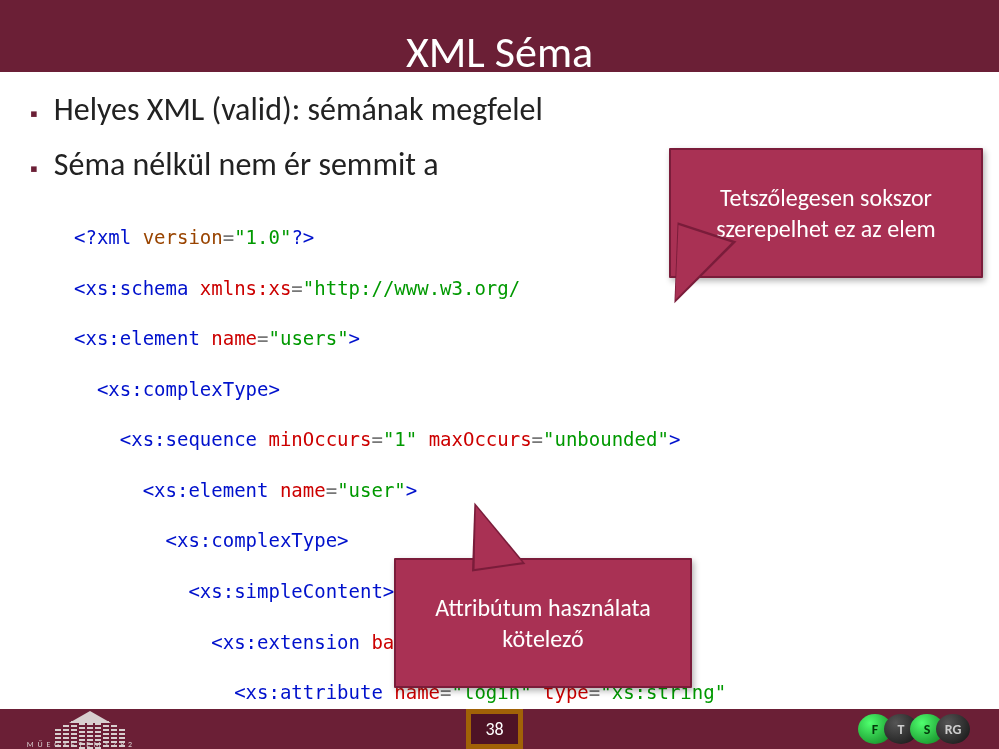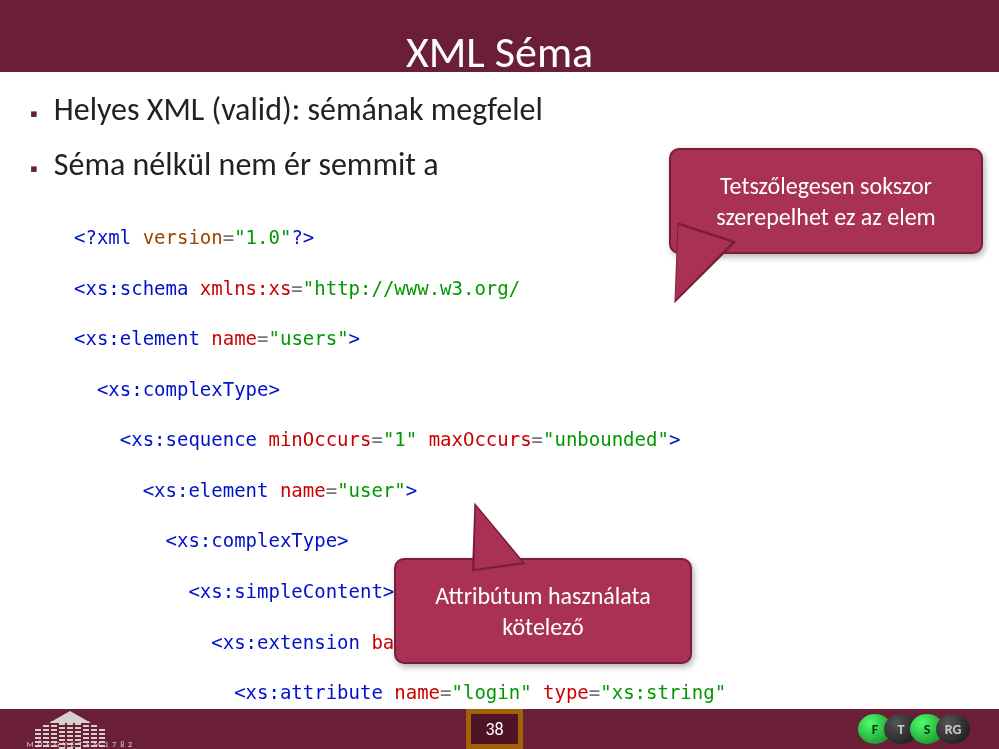--- a/index.html
+++ b/index.html
@@ -12,31 +12,31 @@
   .bullet .marker { color: #6b1f36; font-size: 22px; margin-right: 16px; margin-top: 10px; }
   .code-box { margin-left: 44px; margin-top: 4px; background: #fff; font-family: "DejaVu Sans Mono", "Courier New", monospace; font-size: 19px; line-height: 1.33; position: relative; white-space: pre; }
   .code-box .line { white-space: pre; }
   .t-blue  { color: #0011cc; }
   .t-brown { color: #994400; }
   .t-red   { color: #cc0000; }
   .t-green { color: #009900; }
   .t-gray  { color: #777; }
 
   
-  .callout { position: absolute; background: #a93154; color: #fff; border: 2px solid #7a1c3a; font-size: 24px; text-align: center; border-radius: 10px; box-shadow: 2px 3px 6px rgba(0,0,0,.3); padding: 20px 16px; line-height: 1.3; }
+  .callout { position: absolute; background: #a93154; color: #fff; border: 2px solid #7a1c3a; font-size: 24px; text-align: center; border-radius: 1px; box-shadow: 2px 3px 6px rgba(0,0,0,.3); padding: 32px 16px; line-height: 1.3; }
   .callout.c1 { right: 16px; top: 148px; width: 314px; }
   .callout.c2 { left: 394px; top: 558px; width: 298px; }
   .c1-tail { position: absolute; left: 666px; top: 232px; width: 0; height: 0; border-left: 20px solid transparent; border-right: 36px solid transparent; border-top: 72px solid #a93154; transform: rotate(18deg); z-index: 2; }
   .c1-tail-border { position: absolute; left: 664px; top: 230px; width: 0; height: 0; border-left: 22px solid transparent; border-right: 40px solid transparent; border-top: 78px solid #7a1c3a; transform: rotate(18deg); z-index: 1; }
   .c2-tail { position: absolute; left: 470px; top: 504px; width: 0; height: 0; border-left: 10px solid transparent; border-right: 38px solid transparent; border-bottom: 62px solid #a93154; transform: rotate(-8deg); z-index: 2; }
   .c2-tail-border { position: absolute; left: 467px; top: 500px; width: 0; height: 0; border-left: 12px solid transparent; border-right: 42px solid transparent; border-bottom: 68px solid #7a1c3a; transform: rotate(-8deg); z-index: 1; }
 
   
   .footer { position: absolute; bottom: 0; left: 0; right: 0; height: 40px; background: #6b1f36; display: flex; align-items: center; justify-content: space-between; color: #fff; }
-  .footer .logo-left { width: 160px; height: 40px; display: flex; align-items: flex-end; justify-content: flex-start; position: relative; }
+  .footer .logo-left { width: 160px; height: 40px; display: flex; align-items: flex-end; justify-content: flex-end; position: relative; }
   .footer .building { width: 140px; height: 34px; display: flex; align-items: flex-end; justify-content: center; gap: 2px; }
   .footer .building .col { width: 6px; background: repeating-linear-gradient(#d8cfcf 0 2px, #6b1f36 2px 4px); }
   .footer .building .roof { position: absolute; top: 2px; width: 42px; height: 12px; background: #d8cfcf; clip-path: polygon(0 100%, 50% 0, 100% 100%); }
   .footer .building-caption { position: absolute; bottom: 0; font-size: 8px; letter-spacing: 1px; color: #d8cfcf; width: 100%; text-align: center; }
   .footer .page-num { background: #4e1326; font-size: 18px; padding: 4px 14px; border: 5px solid #a16207; }
   .footer .logo-right { width: 170px; display: flex; align-items: center; justify-content: center; gap: -4px; }
   .footer .logo-right .blob { width: 34px; height: 30px; border-radius: 50%; display: flex; align-items: center; justify-content: center; font-size: 14px; font-weight: bold; margin: 0 -4px; position: relative; }
   .b1 { background: radial-gradient(circle at 35% 30%, #4fff6e, #0a7a1c); color: #033a0b; }
   .b2 { background: radial-gradient(circle at 35% 30%, #555, #111); color: #ccc; }
   .b3 { background: radial-gradient(circle at 35% 30%, #4fff6e, #0a7a1c); color: #033a0b; }

